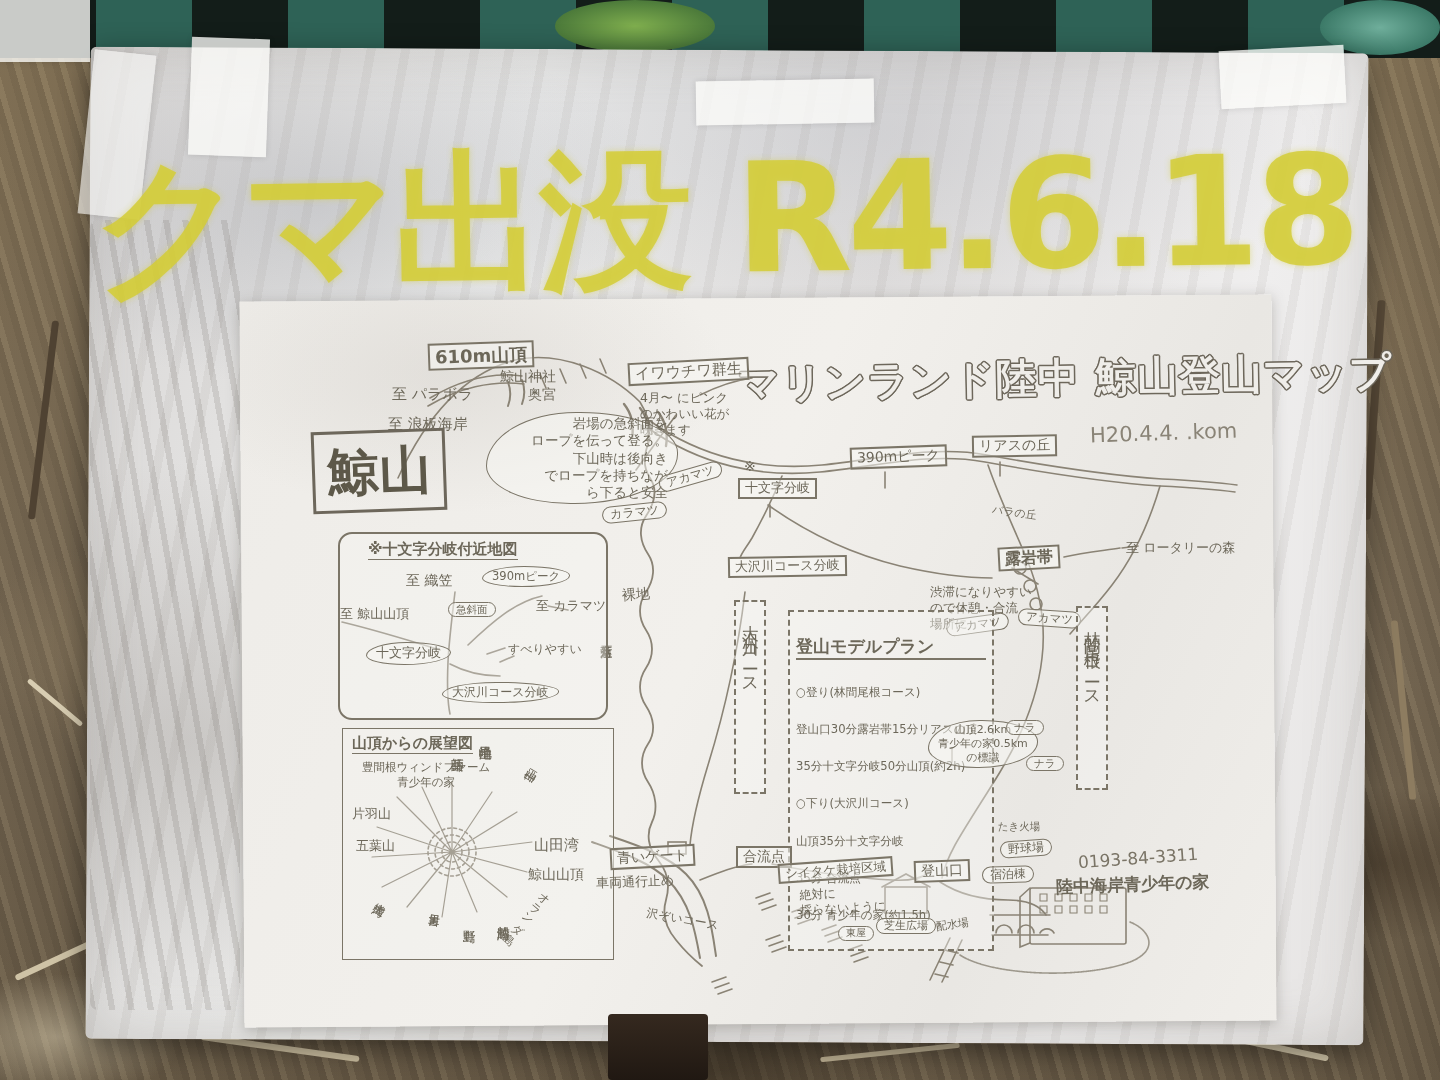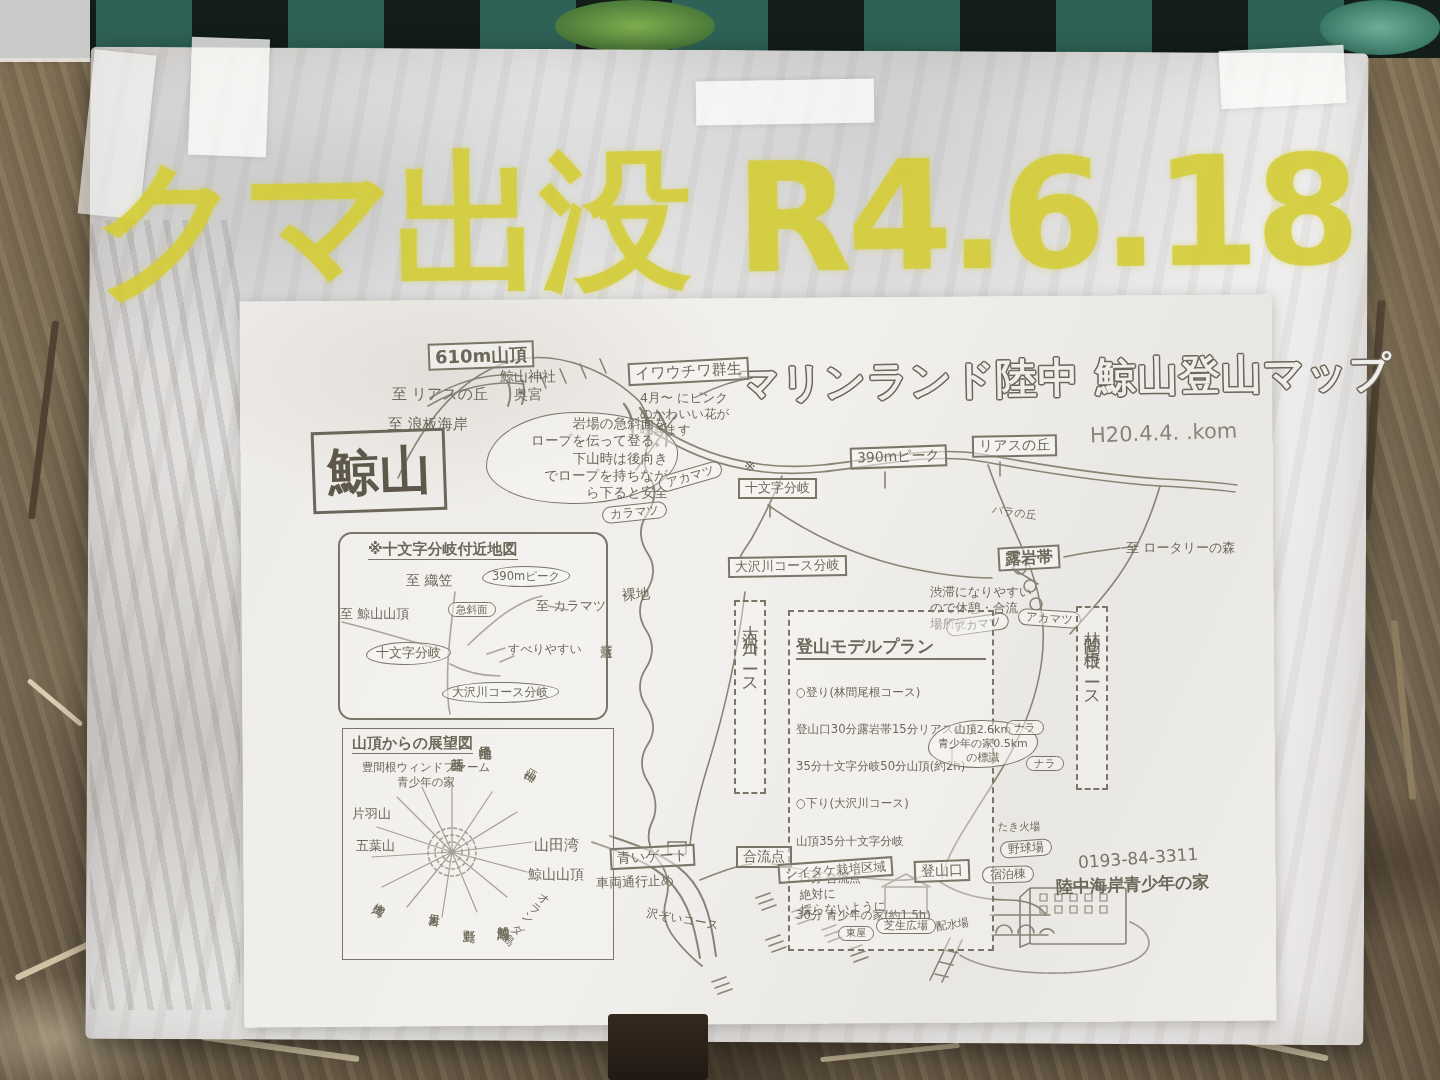--- a/index.html
+++ b/index.html
@@ -170,23 +170,23 @@
       <path d="M505,648 l-18,6"></path>
     </g>
   </svg>
 
   <div id="warning">クマ出没 R4.6.18</div>
 
   <div id="big-title">マリンランド陸中 鯨山登山マップ</div>
   <div class="lbl" style="left:1090px;top:420px;font-size:21px;color:#8a8477;transform:rotate(-2deg);">H20.4.4. .kom</div>
 
   <div class="lbl box" style="left:428px;top:342px;font-size:18px;font-weight:bold;transform:rotate(-2deg);">610m山頂</div>
-  <div class="lbl" style="left:392px;top:385px;font-size:15px;">至 リアスの丘</div>
+  <div class="lbl" style="left:392px;top:385px;font-size:15px;">至 パラボラ</div>
   <div class="lbl" style="left:388px;top:415px;font-size:15px;">至 浪板海岸</div>
-  <div class="lbl" style="left:500px;top:368px;font-size:14px;text-align:center;">鯨山神社
+  <div class="lbl" style="left:500px;top:368px;font-size:14px;text-align:right;">鯨山神社
 奥宮</div>
   <div class="lbl" id="kujirayama" style="left:312px;top:430px;">鯨山</div>
 
   <div class="lbl box" style="left:628px;top:360px;font-size:15px;transform:rotate(-3deg);">イワウチワ群生</div>
   <div class="lbl" style="left:640px;top:390px;font-size:12.5px;">4月〜 にピンク
 のかわいい花が
 咲きます</div>
 
   <div class="lbl cloud" style="left:486px;top:412px;width:172px;font-size:13.5px;text-align:right;">岩場の急斜面を
 ロープを伝って登る。

